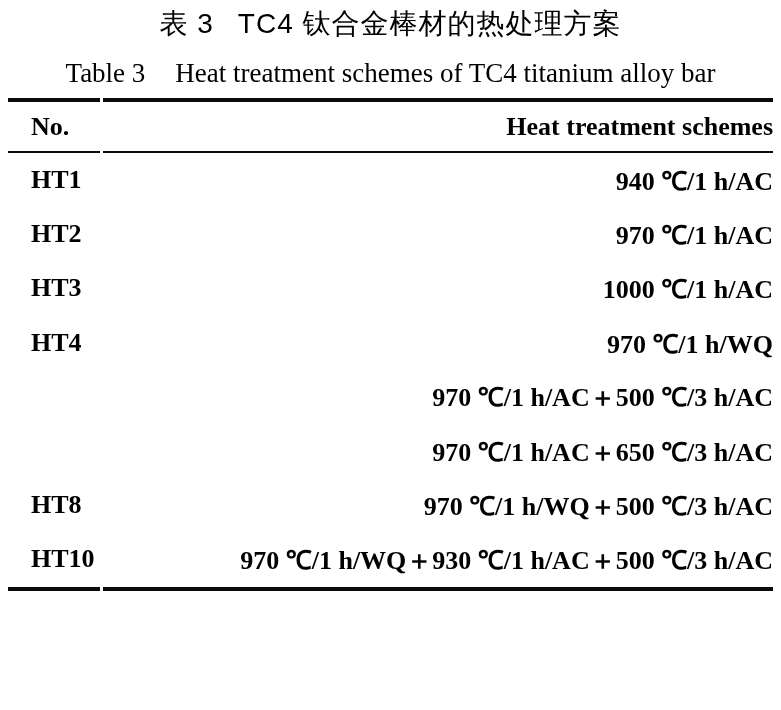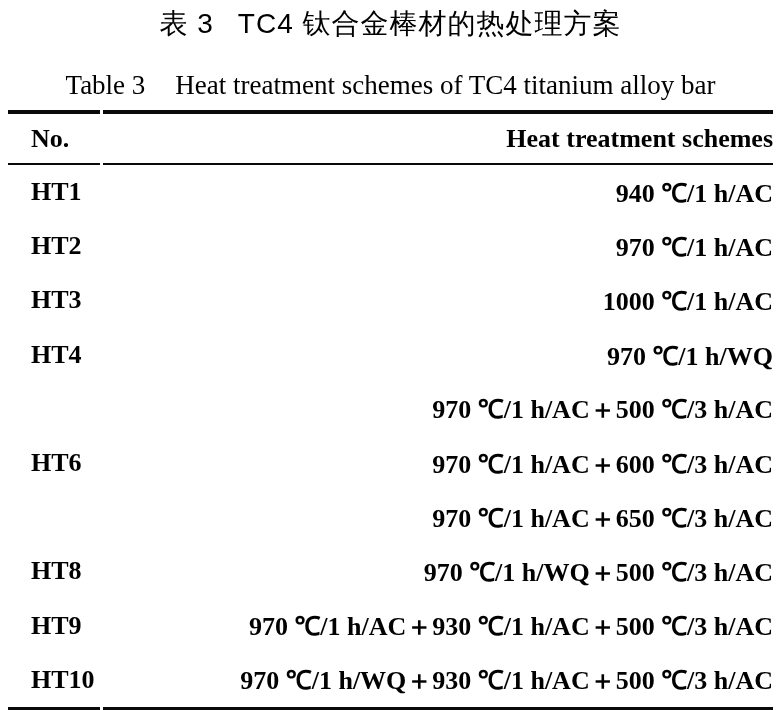--- a/index.html
+++ b/index.html
@@ -24,21 +24,21 @@
     text-align: center;
     font-family: "Liberation Sans", sans-serif;
     font-weight: normal;
     font-size: 28px;
     line-height: 34px;
     letter-spacing: 1px;
     white-space: nowrap;
   }
   .title-zh .cap-label { margin-right: 24px; }
   .title-en {
-    margin-top: 28px;
+    margin-top: 16px;
     text-align: center;
     font-size: 27px;
     line-height: 32px;
     white-space: nowrap;
   }
   .title-en .cap-label { margin-right: 30px; }
   .table-wrap {
     margin: 9px 8px 0 8px; 
     width: 765px;
   }
@@ -121,33 +121,25 @@
       <div class="cell-scheme">1000 ℃/1 h/AC</div>
     </div>
     <div class="trow body">
       <div class="cell-no">HT4</div>
       <div class="cell-scheme">970 ℃/1 h/WQ</div>
     </div>
     <div class="trow body">
       <div class="cell-scheme">970 ℃/1 h/AC＋500 ℃/3 h/AC</div>
     </div>
     <div class="trow body">
-      <div class="cell-no">HT6</div>
-      <div class="cell-scheme">970 ℃/1 h/AC＋600 ℃/3 h/AC</div>
-    </div>
-    <div class="trow body">
       <div class="cell-scheme">970 ℃/1 h/AC＋650 ℃/3 h/AC</div>
     </div>
     <div class="trow body">
       <div class="cell-no">HT8</div>
       <div class="cell-scheme">970 ℃/1 h/WQ＋500 ℃/3 h/AC</div>
-    </div>
-    <div class="trow body">
-      <div class="cell-no">HT9</div>
-      <div class="cell-scheme">970 ℃/1 h/AC＋930 ℃/1 h/AC＋500 ℃/3 h/AC</div>
     </div>
     <div class="trow body">
       <div class="cell-no">HT10</div>
       <div class="cell-scheme">970 ℃/1 h/WQ＋930 ℃/1 h/AC＋500 ℃/3 h/AC</div>
     </div>
 
     <div class="rule thick">
       <div class="seg-left"></div>
       <div class="seg-right"></div>
     </div>

